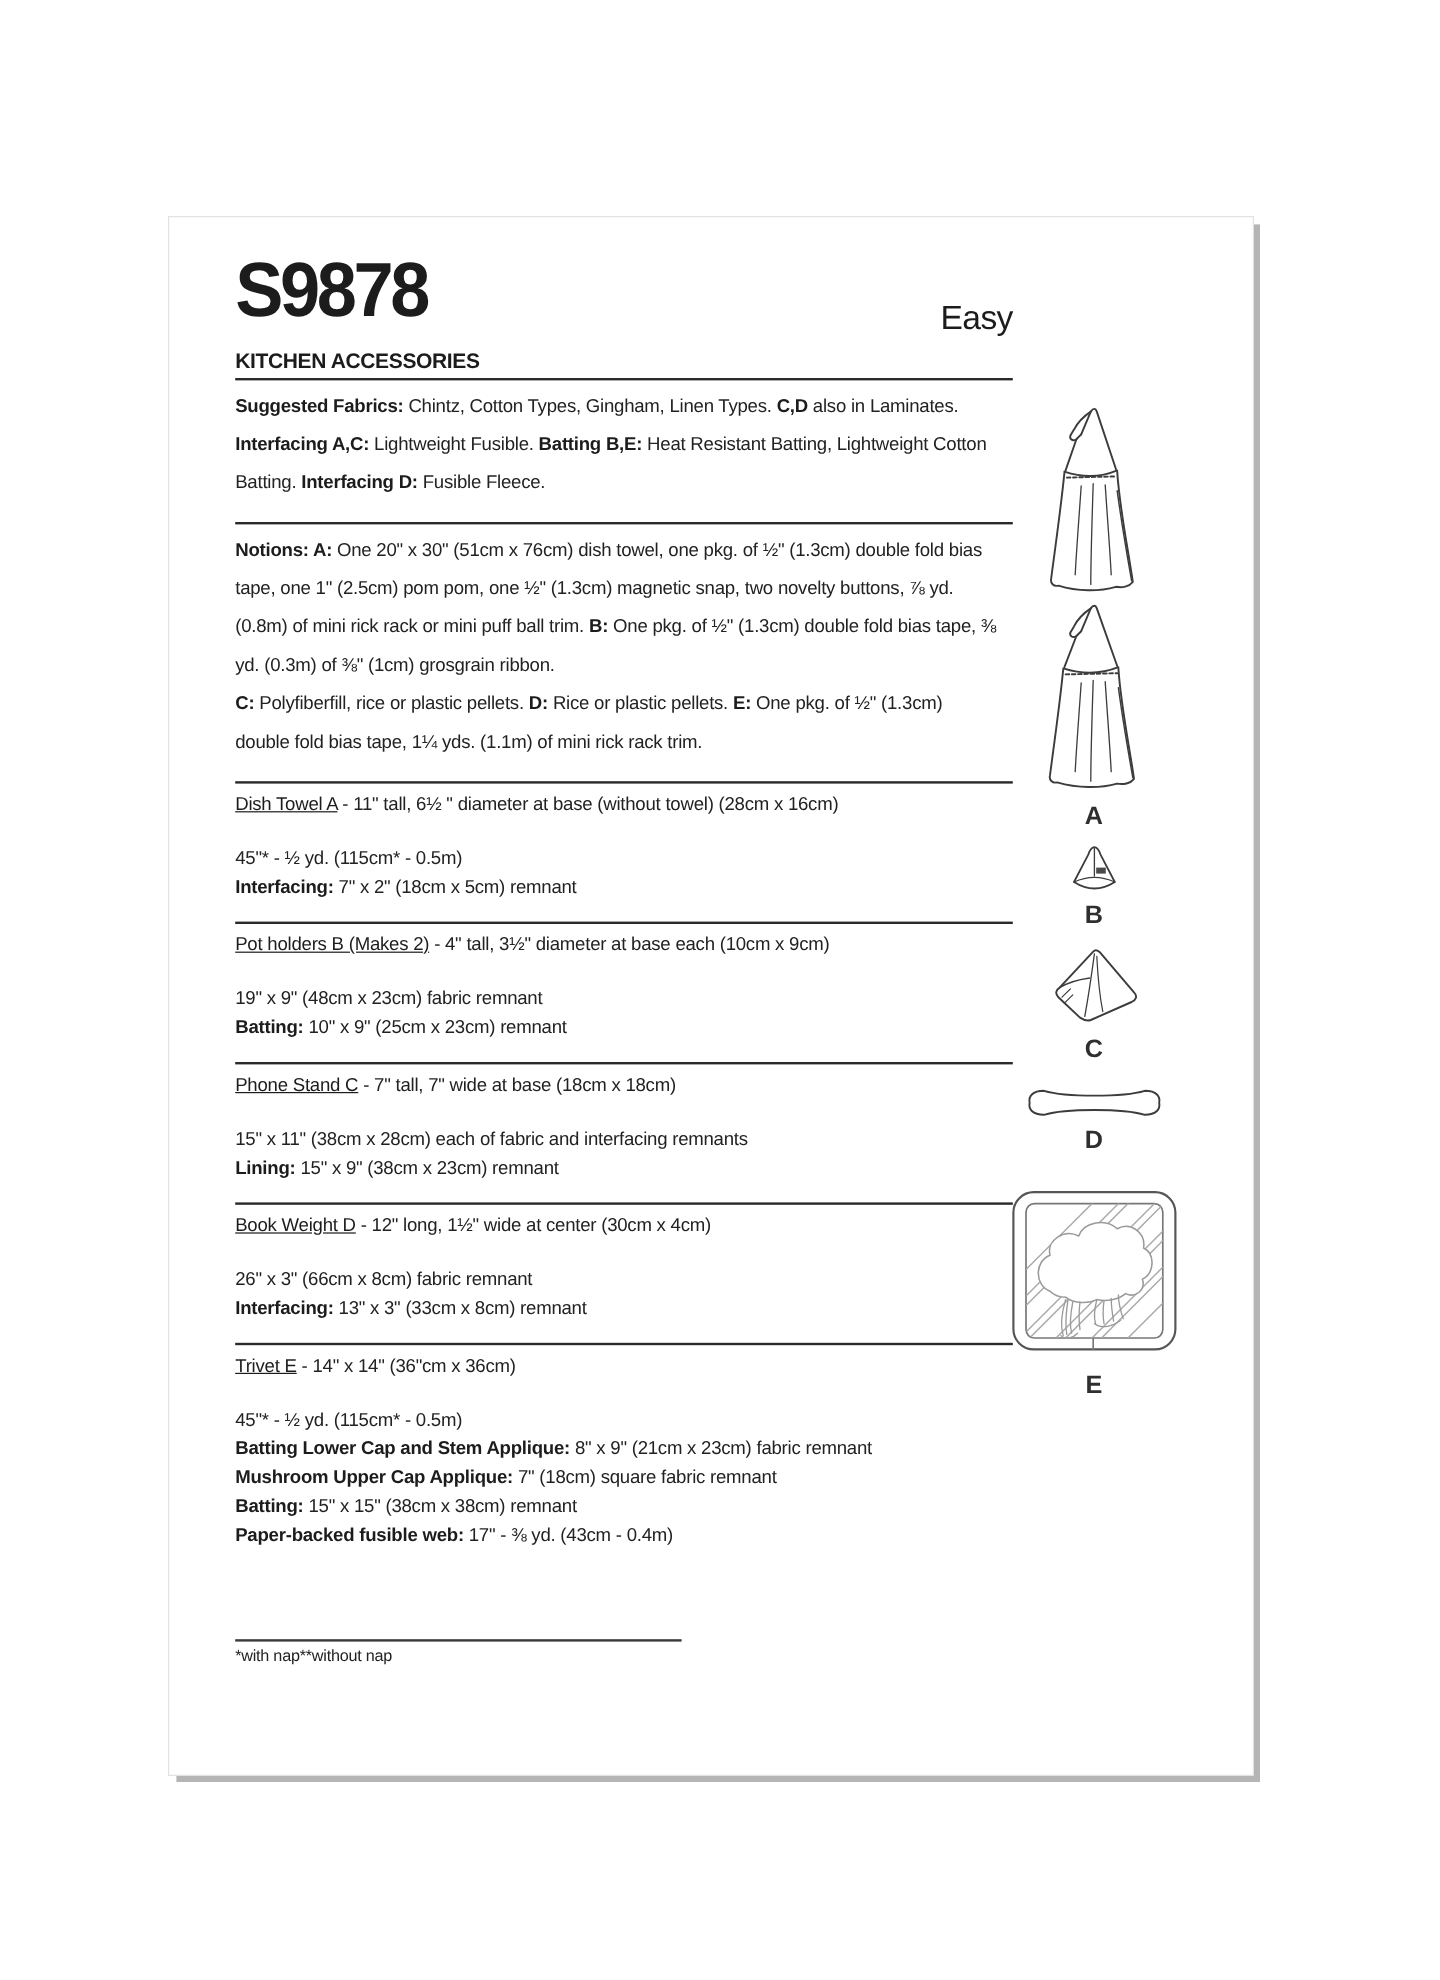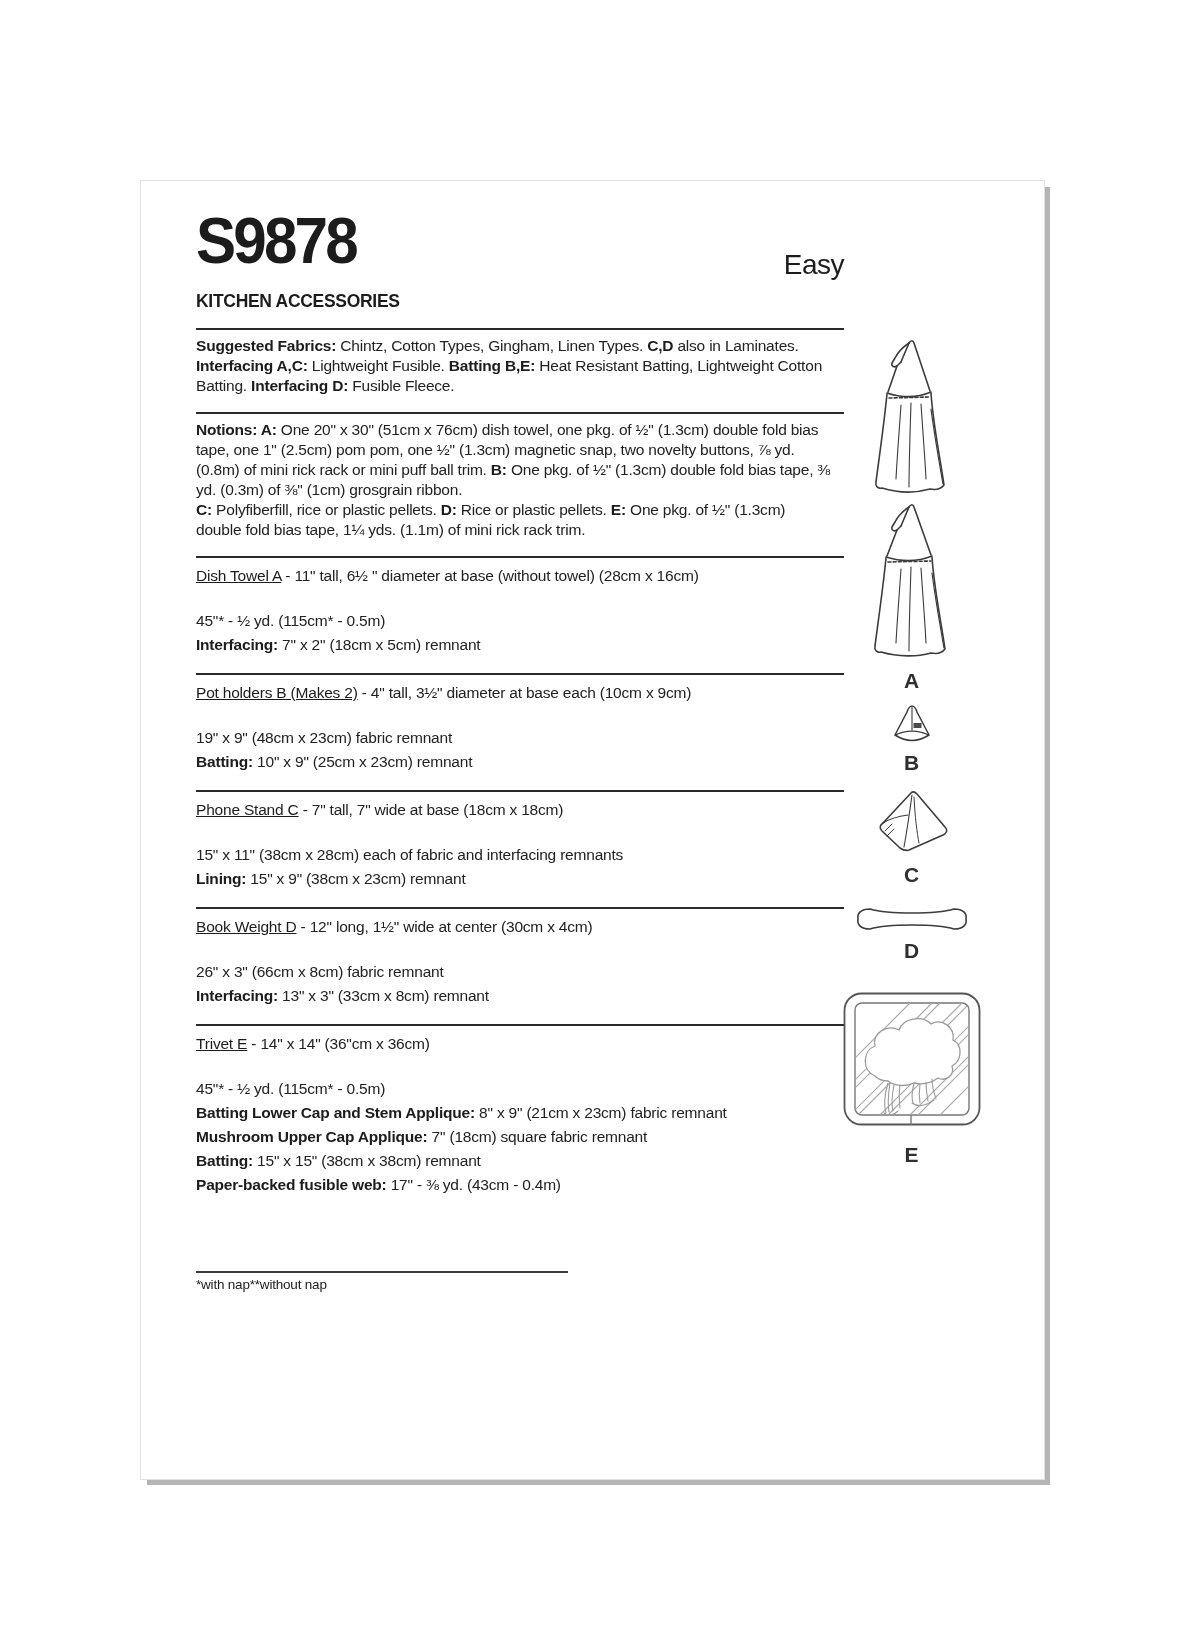--- a/index.html
+++ b/index.html
@@ -4,22 +4,22 @@
 <style>
   html,body{margin:0;padding:0;background:#ffffff;}
   body{width:1200px;height:1650px;position:relative;font-family:"Liberation Sans",sans-serif;color:#222;}
   .sheet{position:absolute;left:140px;top:180px;width:903px;height:1298px;background:#fff;
          border:1px solid #e2e2e2;box-shadow:6px 6px 0 -1px #b5b5b5;}
   .col{position:absolute;left:55px;top:28px;width:648px;}
   .pattern-no{margin:0;font-size:64px;line-height:64px;font-weight:bold;letter-spacing:-3px;
               transform:scaleX(.94);transform-origin:left;color:#1c1c1c;}
   .easy{position:absolute;top:40px;right:0;font-size:28px;letter-spacing:-0.5px;color:#1c1c1c;}
   .category{margin:18px 0 0 0;font-size:17.5px;font-weight:bold;letter-spacing:-0.3px;color:#1c1c1c;
-            padding-bottom:16px;border-bottom:2.5px solid #2a2a2a;}
-  .para{margin:6px 12px 0 0;font-size:15.5px;line-height:20px;letter-spacing:-0.2px;}
+            padding-bottom:3px;border-bottom:2.5px solid #2a2a2a;}
+  .para{margin:6px 12px 0 0;font-size:15.5px;line-height:32px;letter-spacing:-0.2px;}
   .b{font-weight:bold;color:#1c1c1c;}
   .rule{border-top:2.5px solid #2a2a2a;margin-top:16px;}
   .sec-title{margin-top:6px;font-size:15.5px;line-height:24px;letter-spacing:-0.2px;}
   .sec-name{font-weight:normal;text-decoration:underline;color:#1c1c1c;}
   .sec-lines{margin-top:21px;}
   .line{font-size:15.5px;line-height:24px;letter-spacing:-0.2px;}
   .foot-rule{width:372px;border-top:2px solid #3a3a3a;margin-top:74px;}
   .footnotes{margin-top:4px;font-size:13.5px;display:flex;letter-spacing:-0.2px;}
   .figs{position:absolute;left:688px;top:158px;width:165px;display:flex;flex-direction:column;align-items:center;}
   .fig-label{font-size:21px;font-weight:bold;color:#2f2f2f;line-height:24px;}

